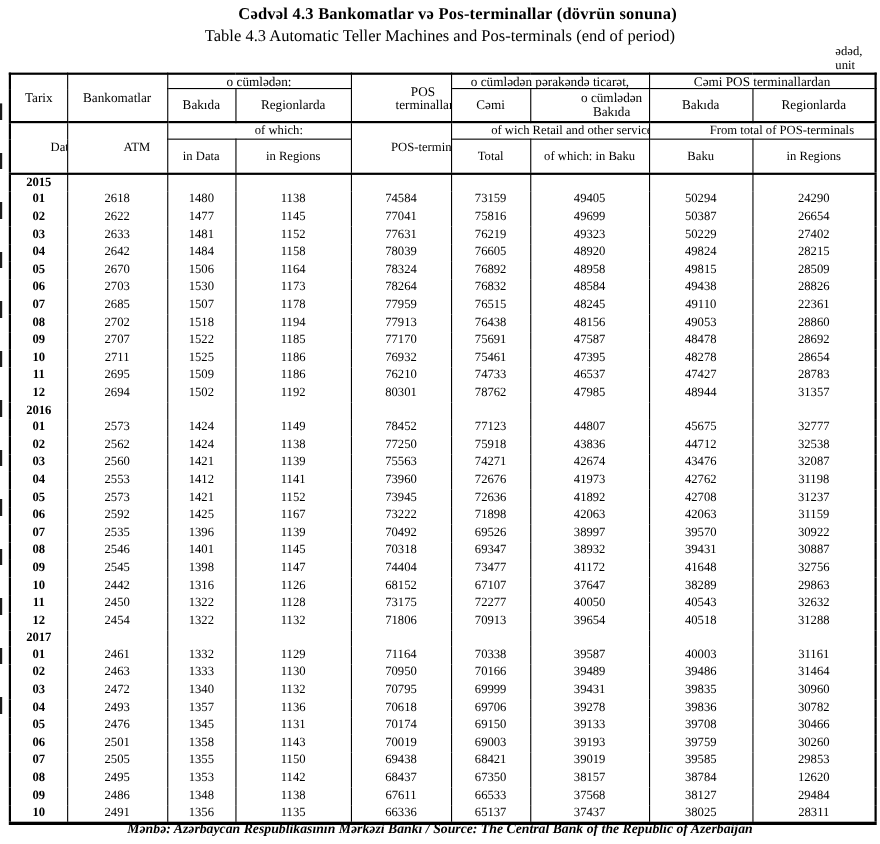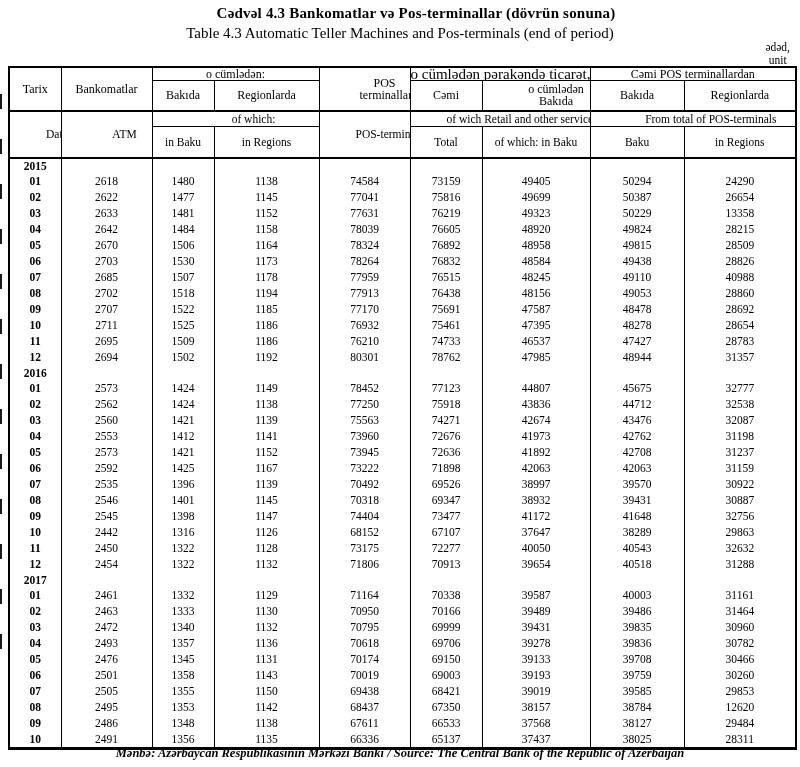--- a/index.html
+++ b/index.html
@@ -4,36 +4,36 @@
 <style>
   html,body { margin:0; padding:0; }
   body {
     width:800px; height:767px; background:#ffffff; color:#000;
     font-family:"Liberation Serif", serif; position:relative; overflow:hidden;
   }
   .page-title-az { position:absolute; top:5px; left:16px; width:100%; text-align:center;
     font-size:15px; font-weight:bold; letter-spacing:.2px; }
   .page-title-en { position:absolute; top:25px; left:0; width:100%; text-align:center;
     font-size:15px; }
-  .unit-block { position:absolute; top:41px; right:10px; text-align:center;
+  .unit-block { position:absolute; top:41px; right:16px; text-align:left;
     font-size:11.5px; line-height:12.5px; }
   .scan-artifact { position:absolute; left:0; top:94px; width:2px; height:572px;
     background:repeating-linear-gradient(to bottom,#1c1c1c 0 15px, transparent 15px 45px); }
 
   table.main { position:absolute; top:66px; left:8px; width:787px;
     table-layout:fixed; border-collapse:collapse;
     border:2px solid #000; border-bottom:3px solid #000; }
   th, td { border:1px solid #000; text-align:center; vertical-align:middle;
     padding:0; overflow:hidden; }
   thead { border-bottom:2px solid #000; }
   thead tr.r3 > th { border-top:2px solid #000;padding-left:36px; }
   tr.r1 { height:13px; } tr.r2 { height:30px;margin-left:25px; }
   tr.r3 { height:16px; } tr.r4 { height:31px; }
   th.h-az { font-weight:normal; font-size:12px; line-height:12px; }
-  th.h-az.tight { font-size:15px; white-space:nowrap; }
+  th.h-az.tight { font-size:12px; white-space:nowrap; }
   th.h-en { font-weight:normal; font-size:11.5px; line-height:12px; white-space:nowrap; }
   th.h-en.wrap { white-space:normal; }
   th.wrapable { white-space:normal;padding-left:40px; }
 
   tbody td { border-top:none; border-bottom:none; font-size:11.5px; line-height:15px; }
   tbody tr.data-row { height:16px; }
   tbody tr.year-row { height:13px; }
   tbody td:first-child { font-weight:bold;margin-left:44px; }
 
   .footer { position:absolute; top:746px; left:0; width:100%; text-align:center;
@@ -83,21 +83,21 @@
     </tr>
     <tr class="r3">
       <th class="h-en" rowspan="2">Data</th>
       <th class="h-en" rowspan="2">ATM</th>
       <th class="h-en" colspan="2">of which:</th>
       <th class="h-en" rowspan="2">POS-terminals</th>
       <th class="h-en" colspan="2">of wich Retail and other service</th>
       <th class="h-en" colspan="2">From total of POS-terminals</th>
     </tr>
     <tr class="r4">
-      <th class="h-en">in Baku</th>
+      <th class="h-en">in Data</th>
       <th class="h-en">in Regions</th>
       <th class="h-en">Total</th>
       <th class="h-en wrap">of which: in Baku</th>
       <th class="h-en">Baku</th>
       <th class="h-en">in Regions</th>
     </tr>
   </thead>
   <tbody>
       <tr class="year-row">
         <td>2015</td>
@@ -134,21 +134,21 @@
       </tr>
       <tr class="data-row">
         <td>03</td>
         <td>2633</td>
         <td>1481</td>
         <td>1152</td>
         <td>77631</td>
         <td>76219</td>
         <td>49323</td>
         <td>50229</td>
-        <td>13358</td>
+        <td>27402</td>
       </tr>
       <tr class="data-row">
         <td>04</td>
         <td>2642</td>
         <td>1484</td>
         <td>1158</td>
         <td>78039</td>
         <td>76605</td>
         <td>48920</td>
         <td>49824</td>
@@ -178,21 +178,21 @@
       </tr>
       <tr class="data-row">
         <td>07</td>
         <td>2685</td>
         <td>1507</td>
         <td>1178</td>
         <td>77959</td>
         <td>76515</td>
         <td>48245</td>
         <td>49110</td>
-        <td>40988</td>
+        <td>22361</td>
       </tr>
       <tr class="data-row">
         <td>08</td>
         <td>2702</td>
         <td>1518</td>
         <td>1194</td>
         <td>77913</td>
         <td>76438</td>
         <td>48156</td>
         <td>49053</td>

